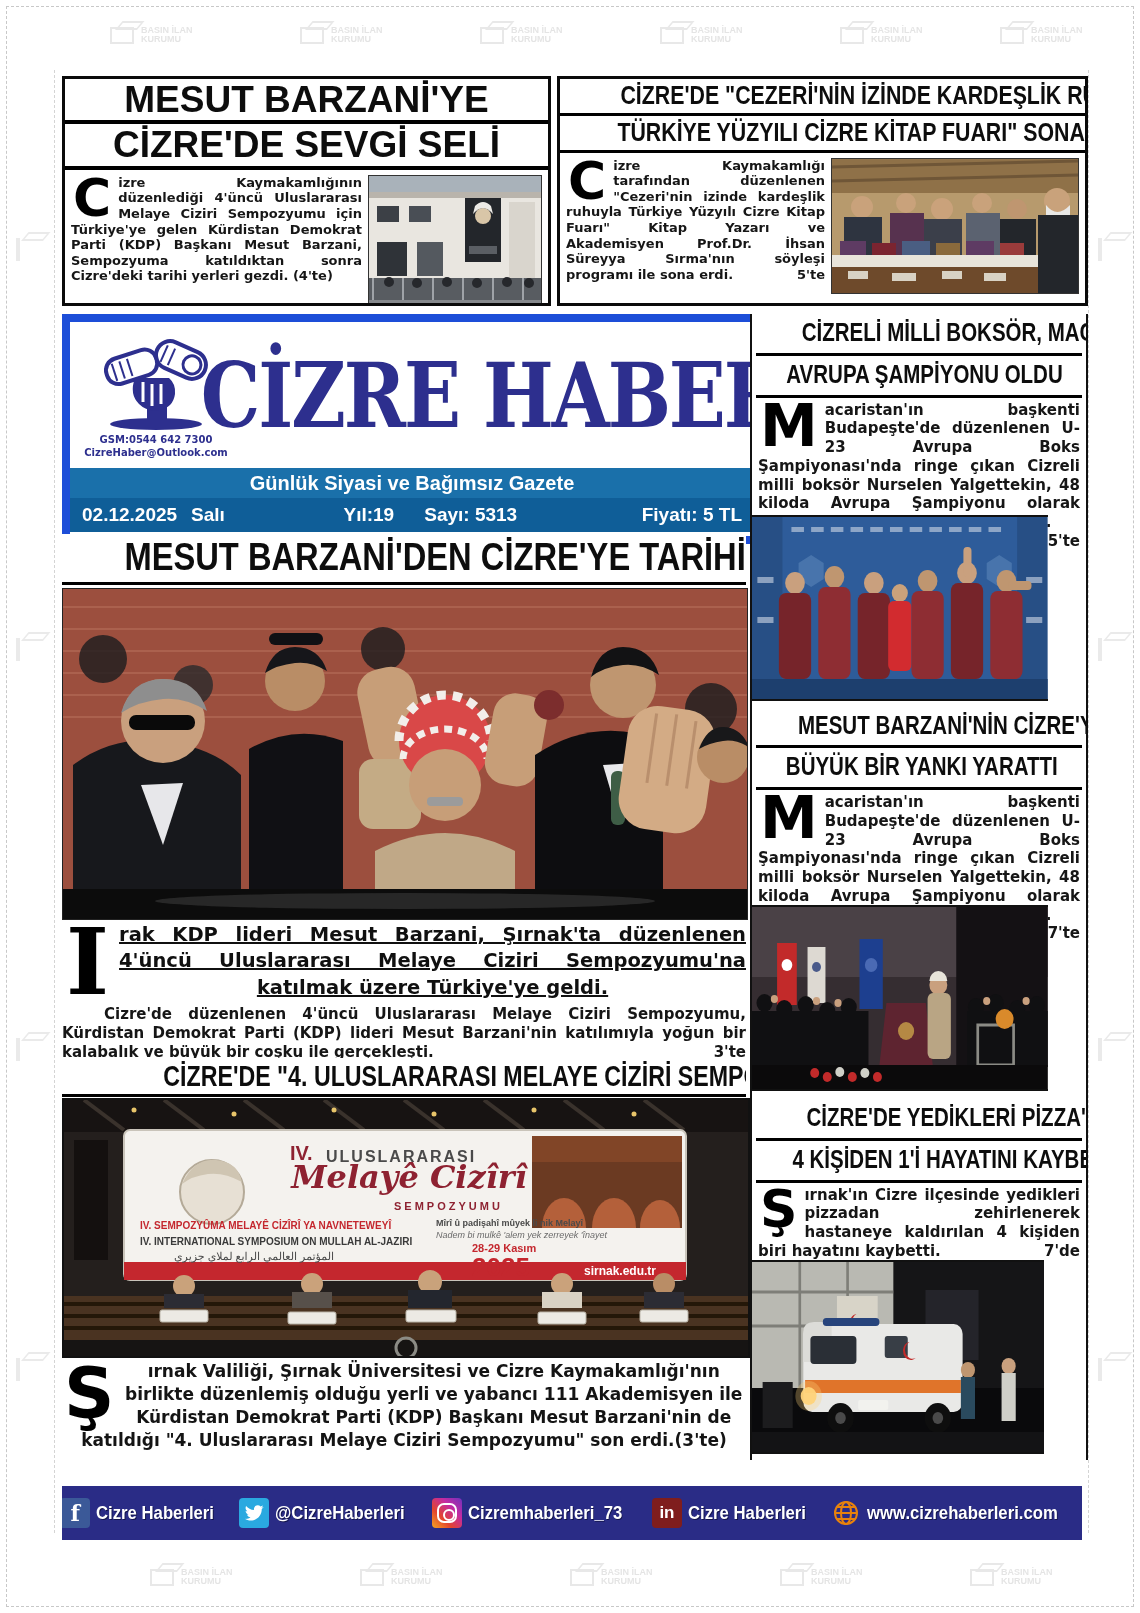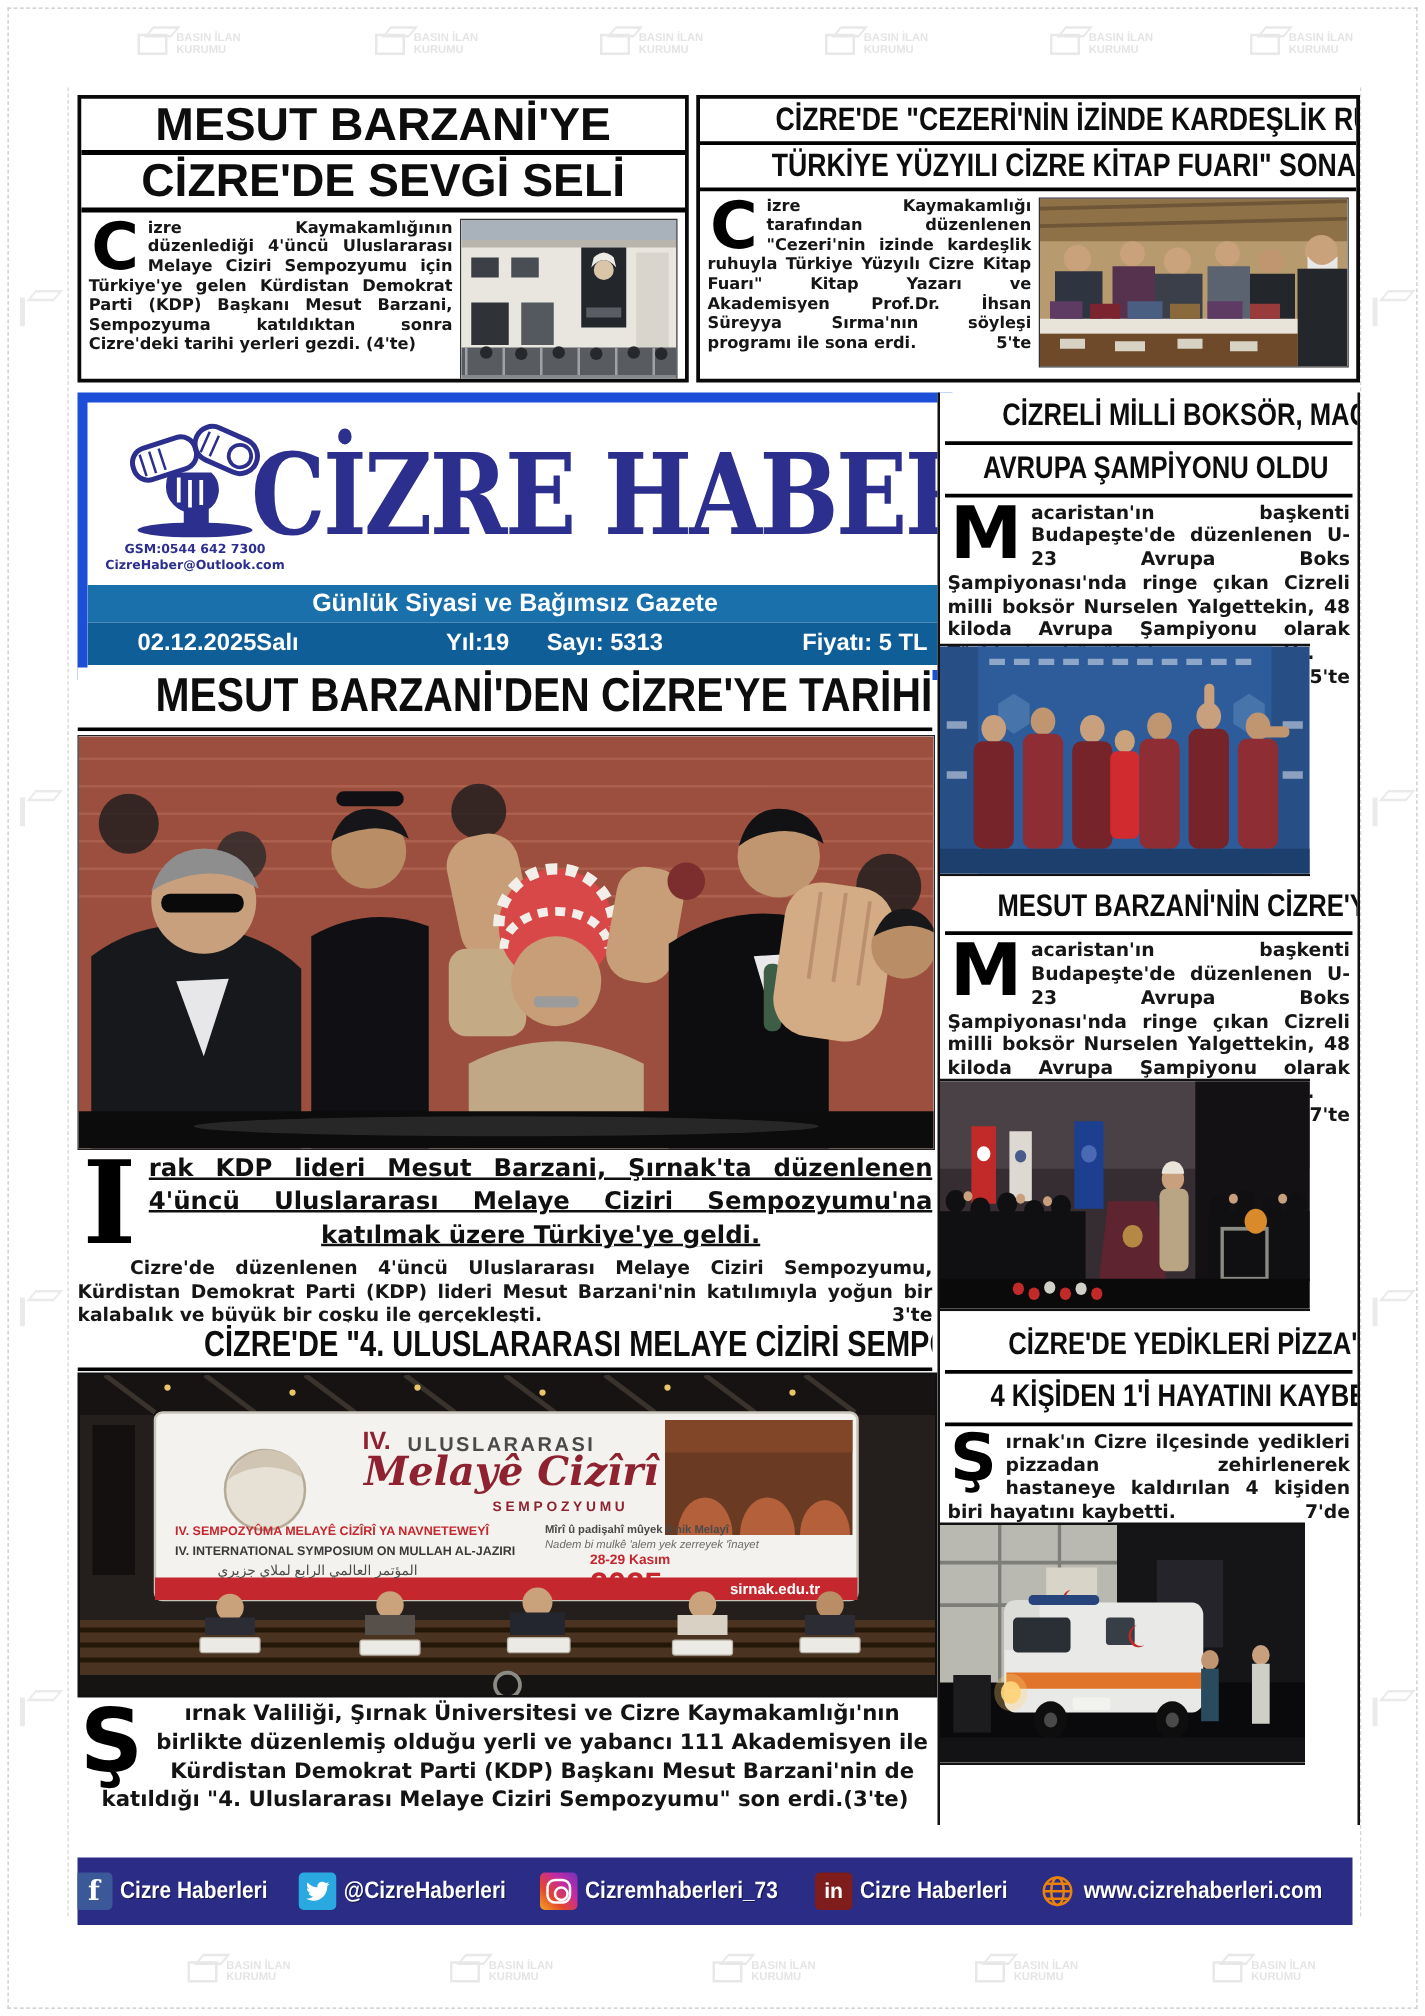--- a/index.html
+++ b/index.html
@@ -41,21 +41,21 @@
             align-items:center;justify-content:center;}
   .mh-title span{font-family:"DejaVu Serif",serif;font-weight:bold;font-size:72px;
             color:#2d2f8e;letter-spacing:-2px;white-space:nowrap;
             transform:scale(1.04,1.25);display:inline-block;}
   .mh-tag{height:30px;background:#1a70aa;color:#fff;display:flex;align-items:center;
           justify-content:center;font-size:20px;font-weight:bold;
           font-family:"Liberation Sans",sans-serif;}
   .mh-date{height:34px;background:#0f5e98;color:#fff;display:flex;align-items:center;
            font-size:19px;font-weight:bold;font-family:"Liberation Sans",sans-serif;
            padding:0 12px;}
-  .mh-date .g1{flex:1.2;display:flex;margin-left:28px;}
+  .mh-date .g1{flex:1.2;display:flex;gap:14px;}
   .mh-date .g2{flex:1.4;display:flex;gap:30px;justify-content:center;}
   .mh-date .g3{flex:1;display:flex;justify-content:flex-end;}
   
   #main-head{left:62px;top:534px;width:684px;}
   #main-head .hline{font-size:38px;line-height:1.25;}
   #main-photo{left:62px;top:588px;width:684px;height:330px;border:1px solid #222;}
   #main-lead{left:62px;top:922px;width:684px;}
   .lead-p{font-size:19.5px;line-height:1.35;font-weight:bold;color:#101010;
           text-align:justify;text-align-last:center;text-decoration:underline;
           text-decoration-thickness:2px;}
@@ -524,20 +524,21 @@
             <rect x="286" y="64" width="26" height="9" rx="4" fill="#bf9670"></rect>
           </g>
           <rect y="162" width="330" height="20" fill="#1d3f6e"></rect>
         </svg>
       </div>
     </div>
 
     <div class="r-sec">
       <div class="r-head" style="padding-top:6px;">
         <div class="hline"><span class="cond">MESUT BARZANİ'NİN CİZRE'YE GELİŞİ</span></div>
+        <div class="hline"><span class="cond">BÜYÜK BİR YANKI YARATTI</span></div>
       </div>
       <div class="r-body bd" style="height:112px;"><span class="dc">M</span><span>acaristan'ın başkenti Budapeşte'de düzenlenen U-23 Avrupa Boks Şampiyonası'nda ringe çıkan Cizreli milli boksör Nurselen Yalgettekin, 48 kiloda Avrupa Şampiyonu olarak Türkiye'ye büyük bir gurur yaşattı.</span><span class="ref">7'te</span></div>
       <div class="r-photo" style="height:182px;">
         <svg class="photo-svg" viewBox="0 0 330 182" preserveAspectRatio="none">
           <rect width="330" height="182" fill="#352d31"></rect>
           <rect width="330" height="70" fill="#4a4146"></rect>
           <rect x="228" width="102" height="160" fill="#141114"></rect>
           <rect x="28" y="36" width="22" height="62" fill="#c22a2a"></rect>
             <circle cx="39" cy="58" r="6" fill="#fff"></circle>
           <rect x="62" y="40" width="20" height="56" fill="#ddd9d2"></rect>

